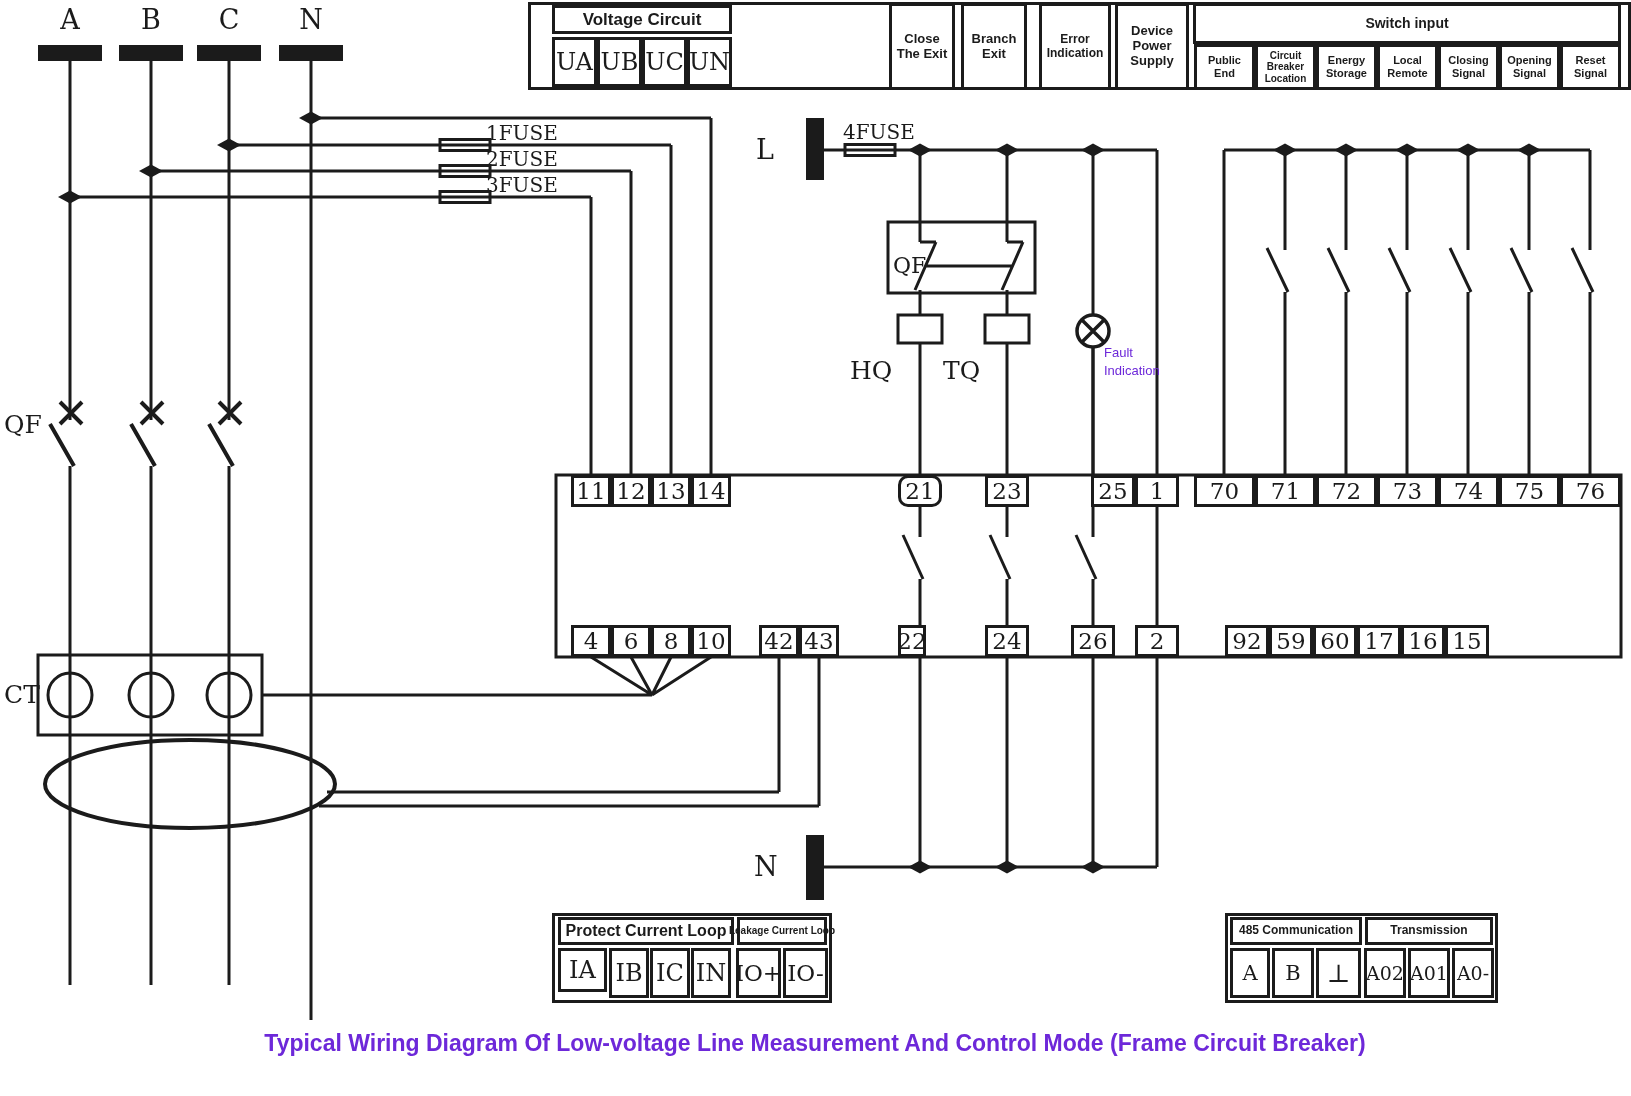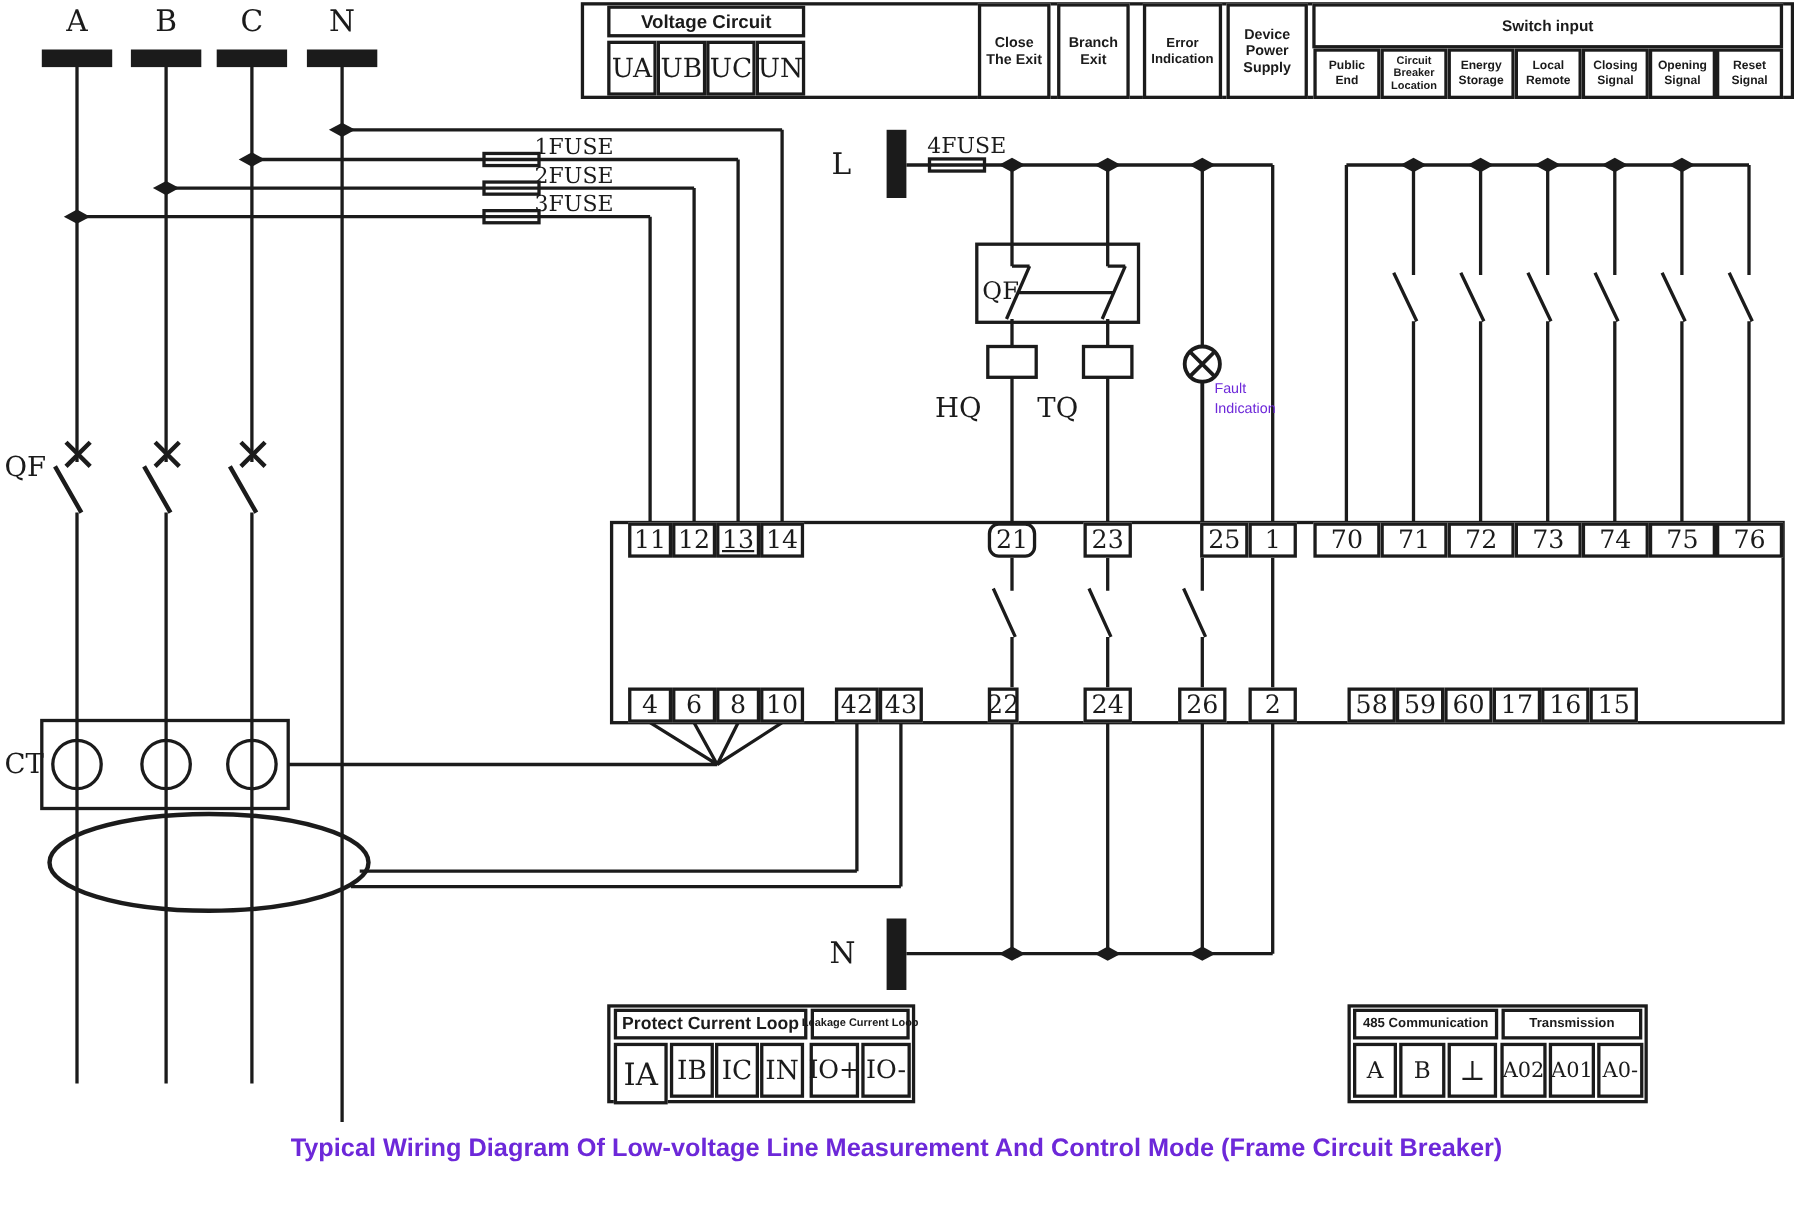--- a/index.html
+++ b/index.html
@@ -165,21 +165,21 @@
   <div class="lbl" style="left:893px;top:253px;font-size:22px;">QF</div>
   <div class="lbl" style="left:850px;top:356px;font-size:25px;">HQ</div>
   <div class="lbl" style="left:943px;top:356px;font-size:25px;">TQ</div>
   <div class="slbl" style="left:1104px;top:344px;font-size:13px;line-height:1.4;">
     <span style="display:block;">Fault</span>
     <span style="display:block;">Indication</span>
   </div>
 
   <div class="term" style="left:571px;top:475px;width:40px;">11</div>
   <div class="term" style="left:611px;top:475px;width:40px;">12</div>
-  <div class="term" style="left:651px;top:475px;width:40px;text-decoration:underline;">13</div>
+  <div class="term" style="left:651px;top:475px;width:40px;">13</div>
   <div class="term" style="left:691px;top:475px;width:40px;">14</div>
   <div class="term" style="left:898px;top:475px;width:44px;border-radius:10px;">21</div>
   <div class="term" style="left:985px;top:475px;width:44px;">23</div>
   <div class="term" style="left:1071px;top:475px;width:44px;margin-left:20px;">25</div>
   <div class="term" style="left:1135px;top:475px;width:44px;">1</div>
   <div class="term" style="left:1194px;top:475px;width:61px;">70</div>
   <div class="term" style="left:1255px;top:475px;width:61px;">71</div>
   <div class="term" style="left:1316px;top:475px;width:61px;">72</div>
   <div class="term" style="left:1377px;top:475px;width:61px;">73</div>
   <div class="term" style="left:1438px;top:475px;width:61px;">74</div>
@@ -189,31 +189,31 @@
   <div class="term" style="left:571px;top:625px;width:40px;">4</div>
   <div class="term" style="left:611px;top:625px;width:40px;">6</div>
   <div class="term" style="left:651px;top:625px;width:40px;">8</div>
   <div class="term" style="left:691px;top:625px;width:40px;">10</div>
   <div class="term" style="left:759px;top:625px;width:40px;">42</div>
   <div class="term" style="left:799px;top:625px;width:40px;">43</div>
   <div class="term" style="left:898px;top:625px;width:28px;">22</div>
   <div class="term" style="left:985px;top:625px;width:44px;">24</div>
   <div class="term" style="left:1071px;top:625px;width:44px;">26</div>
   <div class="term" style="left:1135px;top:625px;width:44px;">2</div>
-  <div class="term" style="left:1225px;top:625px;width:44px;">58</div>
+  <div class="term" style="left:1225px;top:625px;width:44px;">92</div>
   <div class="term" style="left:1269px;top:625px;width:44px;">59</div>
   <div class="term" style="left:1313px;top:625px;width:44px;">60</div>
   <div class="term" style="left:1357px;top:625px;width:44px;">17</div>
   <div class="term" style="left:1401px;top:625px;width:44px;">16</div>
   <div class="term" style="left:1445px;top:625px;width:44px;">15</div>
 
   <div class="frame" style="left:552px;top:913px;width:280px;height:90px;"></div>
   <div class="cell" style="left:558px;top:917px;width:176px;height:28px;font-size:16px;">Protect Current Loop</div>
   <div class="cell" style="left:737px;top:917px;width:90px;height:28px;font-size:10px;white-space:nowrap;">Leakage Current Loop</div>
-  <div class="term" style="left:558px;top:948px;width:49px;height:56px;font-size:28px;">IA</div>
+  <div class="term" style="left:558px;top:948px;width:49px;height:44px;font-size:24px;">IA</div>
   <div class="term" style="left:609px;top:948px;width:40px;height:50px;font-size:24px;">IB</div>
   <div class="term" style="left:650px;top:948px;width:40px;height:50px;font-size:24px;">IC</div>
   <div class="term" style="left:691px;top:948px;width:40px;height:50px;font-size:24px;">IN</div>
   <div class="term" style="left:736px;top:948px;width:45px;height:50px;font-size:23px;">IO+</div>
   <div class="term" style="left:783px;top:948px;width:45px;height:50px;font-size:23px;">IO-</div>
 
   <div class="frame" style="left:1225px;top:913px;width:273px;height:90px;"></div>
   <div class="cell" style="left:1230px;top:917px;width:132px;height:28px;font-size:12px;white-space:nowrap;">485 Communication</div>
   <div class="cell" style="left:1365px;top:917px;width:128px;height:28px;font-size:12px;">Transmission</div>
   <div class="term" style="left:1230px;top:948px;width:40px;height:50px;font-size:21px;">A</div>

